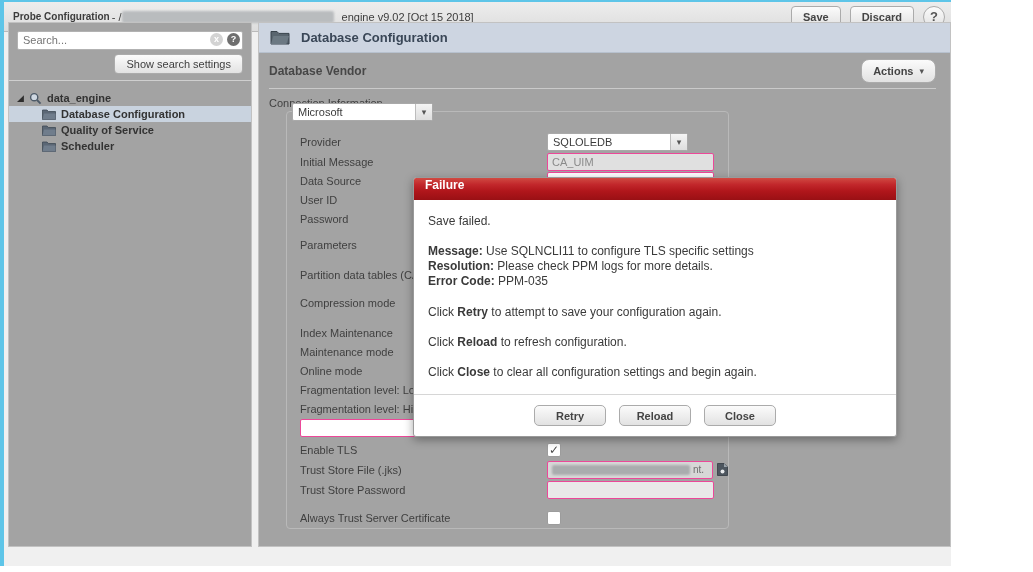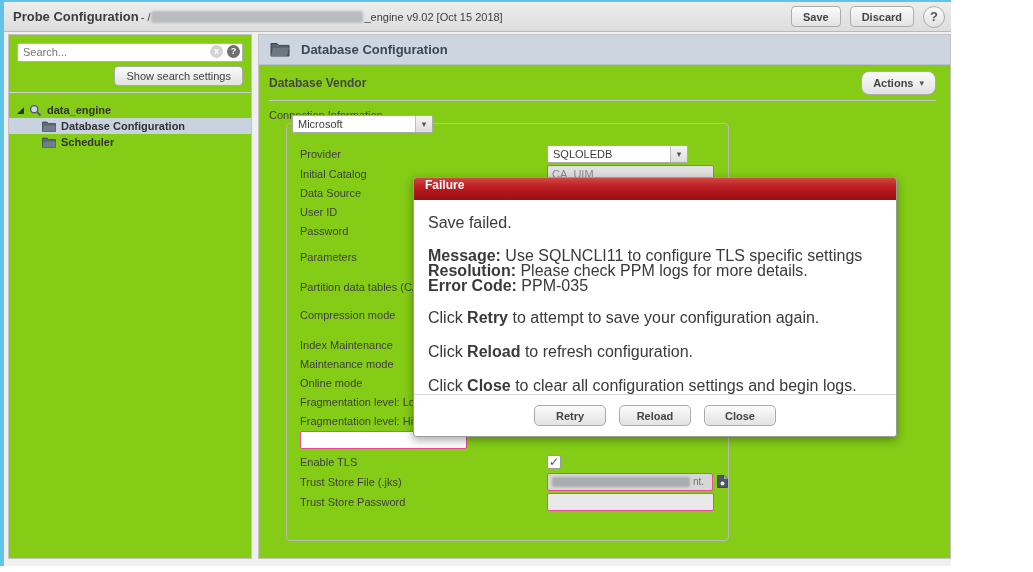--- a/index.html
+++ b/index.html
@@ -7,35 +7,35 @@
               font-family:"Liberation Sans", sans-serif; }
   #app { position:absolute; left:0; top:0; width:951px; height:566px;
          border-left:4px solid #5ec5e8; border-top:2px solid #5ec5e8;
          background:#f0f0f0; }
 
   
   .tophdr { position:absolute; left:0; top:0; right:0; height:30px;
             background:linear-gradient(#ededed,#dddddd);
             border-bottom:1px solid #b9b9b9; display:flex; align-items:center; }
   .title-wrap { display:flex; align-items:center; padding-left:9px; white-space:nowrap; }
-  .title-main { font-size:13px; font-weight:bold; color:#3c3c3c; }
+  .title-main { font-size:10px; font-weight:bold; color:#3c3c3c; }
   .title-sep  { font-size:11px; color:#3c3c3c; margin-left:2px; }
   .redact-title { display:inline-block; width:212px; height:12px; margin:0 1px;
                   background:#b9bcbe; border-radius:2px; filter:blur(1.3px); }
   .title-suffix { font-size:11px; color:#3c3c3c; }
   .hdr-btns { margin-left:auto; display:flex; align-items:center; gap:9px; padding-right:6px; }
   .btn { display:inline-flex; align-items:center; justify-content:center;
          background:linear-gradient(#fbfbfb,#e2e2e2); border:1px solid #ababab;
          border-radius:4px; font-size:11px; font-weight:bold; color:#444;
          height:21px; padding:0 11px; cursor:pointer; }
   .btn-round { width:22px; height:22px; border-radius:50%; padding:0;
                font-size:13px; color:#555; }
 
   
-  .panel { position:absolute; top:32px; background:#84cc16;
+  .panel { position:absolute; top:20px; background:#a3a3a3;
            border:1px solid #c2c2c2; }
   #sidebar { left:4px; width:244px; height:525px; }
   #main    { left:254px; width:693px; height:525px; }
 
   
   .search-area { padding:7px 8px 6px 8px; border-bottom:1px solid #cfcfcf; }
   .search-box { position:relative; height:19px; }
   .search-input { width:100%; height:19px; border:1px solid #b2b2b2; border-radius:2px;
                   background:#ffffff; font-size:11px; color:#8a8a8a; padding:0 36px 0 5px;
                   font-family:"Liberation Sans", sans-serif; }
@@ -102,21 +102,21 @@
   .gap3{margin-top:3px}.gap1{margin-top:1px}
 
   
   #modal { position:absolute; left:413px; top:177px; width:484px; height:260px;
            background:#ffffff; border:1px solid #9a9a9a; border-radius:3px;
            box-shadow:0 3px 10px rgba(0,0,0,.35); z-index:50; }
   .modal-hdr { height:22px; border-radius:2px 2px 0 0;
                background:linear-gradient(180deg,#d04a42 0%,#c2272b 30%,#b0161b 60%,#991014 100%);
                display:flex; padding-left:11px; }
   .modal-title { color:#ffffff; font-size:12px; font-weight:bold; }
-  .modal-body { padding:14px 14px 0 14px; font-size:16px; color:#3a3a3a; }
+  .modal-body { padding:14px 14px 0 14px; font-size:12px; color:#3a3a3a; }
   .m-intro { margin-bottom:16px; }
   .m-detail { line-height:15px; }
   .m-instr { margin-top:16px; }
   .m-bold { font-weight:bold; }
   .modal-foot { position:absolute; left:0; right:0; bottom:0; height:42px;
                 border-top:1px solid #d6d6d6; display:flex; align-items:center;
                 justify-content:center; gap:13px; }
   .modal-btn { min-width:72px; height:21px; border-radius:5px; }
 </style>
 </head>
@@ -170,20 +170,29 @@
         </span>
         <span class="tree-label">Database Configuration</span>
       </div>
       <div class="tree-row indent1">
         <span class="tree-ico">
           <svg width="14" height="11" viewBox="0 0 14 11">
               <path d="M0.5 1 H5 L6.4 2.5 H13.5 V10.5 H0.5 Z" fill="#5b6775" stroke="#3f4a56" stroke-width="0.8"></path>
               <path d="M2 4.5 H13.5 V10.5 H0.5 Z" fill="#707d8c"></path>
             </svg>
         </span>
+        <span class="tree-label">Quality of Service</span>
+      </div>
+      <div class="tree-row indent1">
+        <span class="tree-ico">
+          <svg width="14" height="11" viewBox="0 0 14 11">
+              <path d="M0.5 1 H5 L6.4 2.5 H13.5 V10.5 H0.5 Z" fill="#5b6775" stroke="#3f4a56" stroke-width="0.8"></path>
+              <path d="M2 4.5 H13.5 V10.5 H0.5 Z" fill="#707d8c"></path>
+            </svg>
+        </span>
         <span class="tree-label">Scheduler</span>
       </div>
     </div>
   </div>
 
   <div class="panel" id="main">
     <div class="band">
       <span style="display:inline-flex;">
         <svg width="20" height="15" viewBox="0 0 20 15">
             <path d="M1 1.5 H7 L8.8 3.4 H19 V14 H1 Z" fill="#59656f" stroke="#39434c" stroke-width="1"></path>
@@ -211,21 +220,21 @@
       </div>
 
       <div class="frow">
         <span class="flabel">Provider</span>
         <div class="sel">
           <span class="sel-text">SQLOLEDB</span>
           <span class="sel-arrow">▾</span>
         </div>
       </div>
       <div class="frow gap1">
-        <span class="flabel">Initial Catalog</span>
+        <span class="flabel">Initial Message</span>
         <div class="inp disabled">
           <span>CA_UIM</span>
         </div>
       </div>
       <div class="frow">
         <span class="flabel">Data Source</span>
         <div class="inp"></div>
       </div>
       <div class="frow">
         <span class="flabel">User ID</span>
@@ -287,20 +296,24 @@
               <path d="M0.5 0.5 H7 L10.5 4 V12.5 H0.5 Z" fill="#4d565f" stroke="#343b42" stroke-width="0.8"></path>
               <path d="M7 0.5 L10.5 4 H7 Z" fill="#9aa3ab"></path>
               <circle cx="5.5" cy="8.5" r="2" fill="#e8eaec"></circle>
             </svg>
         </span>
       </div>
       <div class="frow gap1">
         <span class="flabel">Trust Store Password</span>
         <div class="inp" style="background:#e9e9e9;"></div>
       </div>
+      <div class="frow gap9">
+        <span class="flabel">Always Trust Server Certificate</span>
+        <span class="cb"></span>
+      </div>
     </div>
   </div>
 </div>
 
 <div id="modal">
   <div class="modal-hdr">
     <span class="modal-title">Failure</span>
   </div>
   <div class="modal-body">
     <div class="m-intro">Save failed.</div>
@@ -313,21 +326,21 @@
     <div class="m-detail">
       <span class="m-bold">Error Code:</span><span> PPM-035</span>
     </div>
     <div class="m-instr">
       <span>Click </span><span class="m-bold">Retry</span><span> to attempt to save your configuration again.</span>
     </div>
     <div class="m-instr">
       <span>Click </span><span class="m-bold">Reload</span><span> to refresh configuration.</span>
     </div>
     <div class="m-instr">
-      <span>Click </span><span class="m-bold">Close</span><span> to clear all configuration settings and begin logs.</span>
+      <span>Click </span><span class="m-bold">Close</span><span> to clear all configuration settings and begin again.</span>
     </div>
   </div>
   <div class="modal-foot">
     <button class="btn modal-btn">Retry</button>
     <button class="btn modal-btn">Reload</button>
     <button class="btn modal-btn">Close</button>
   </div>
 </div>
 
 </body></html>

